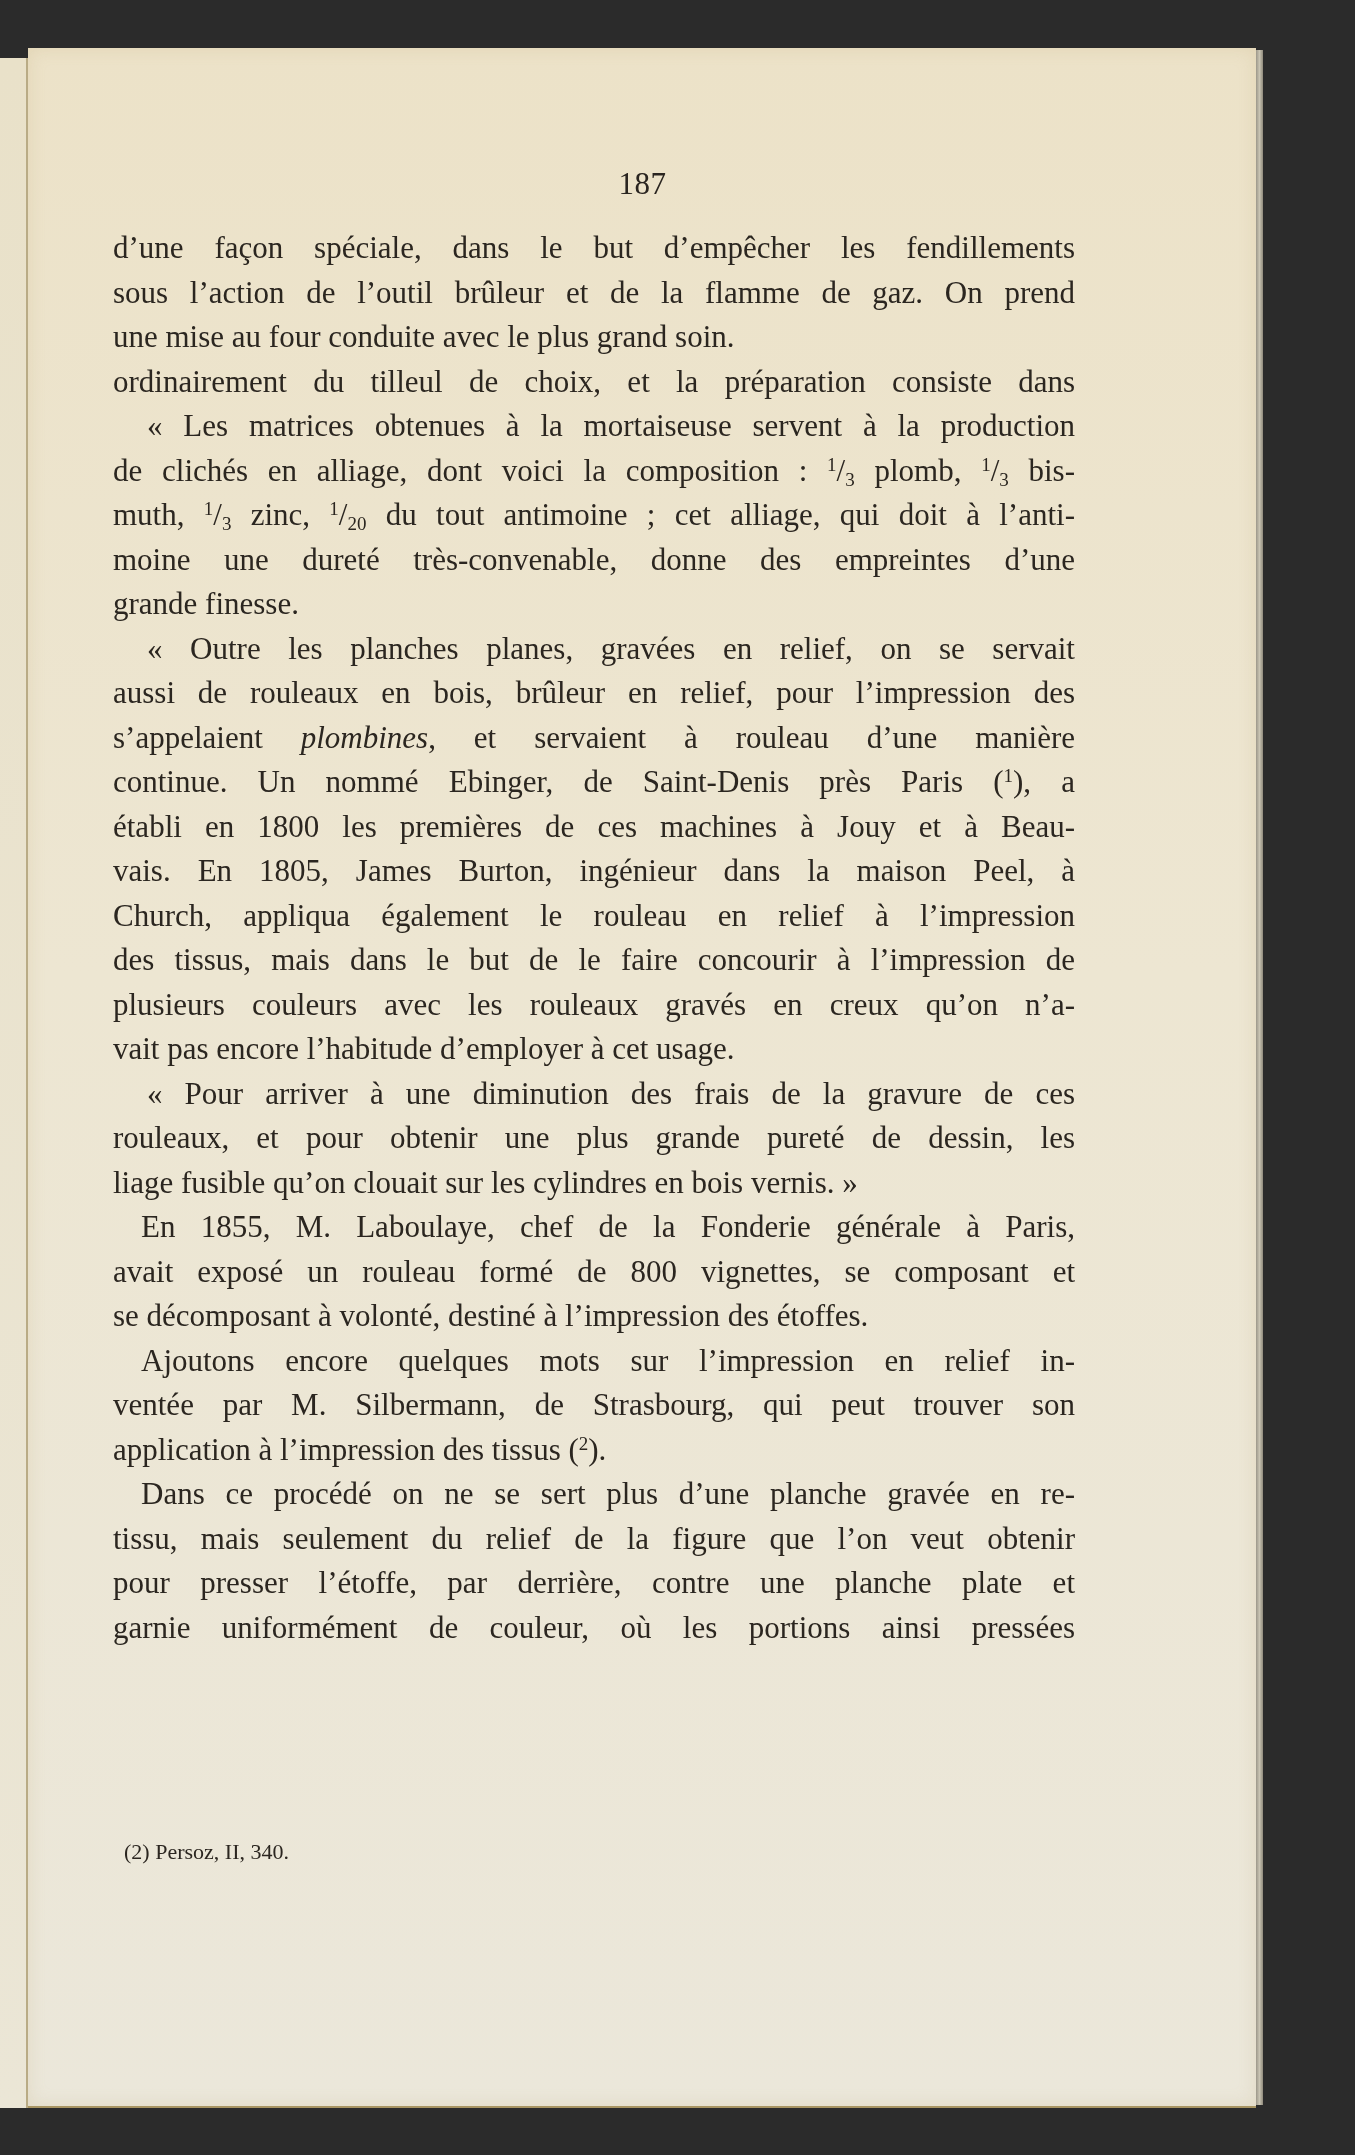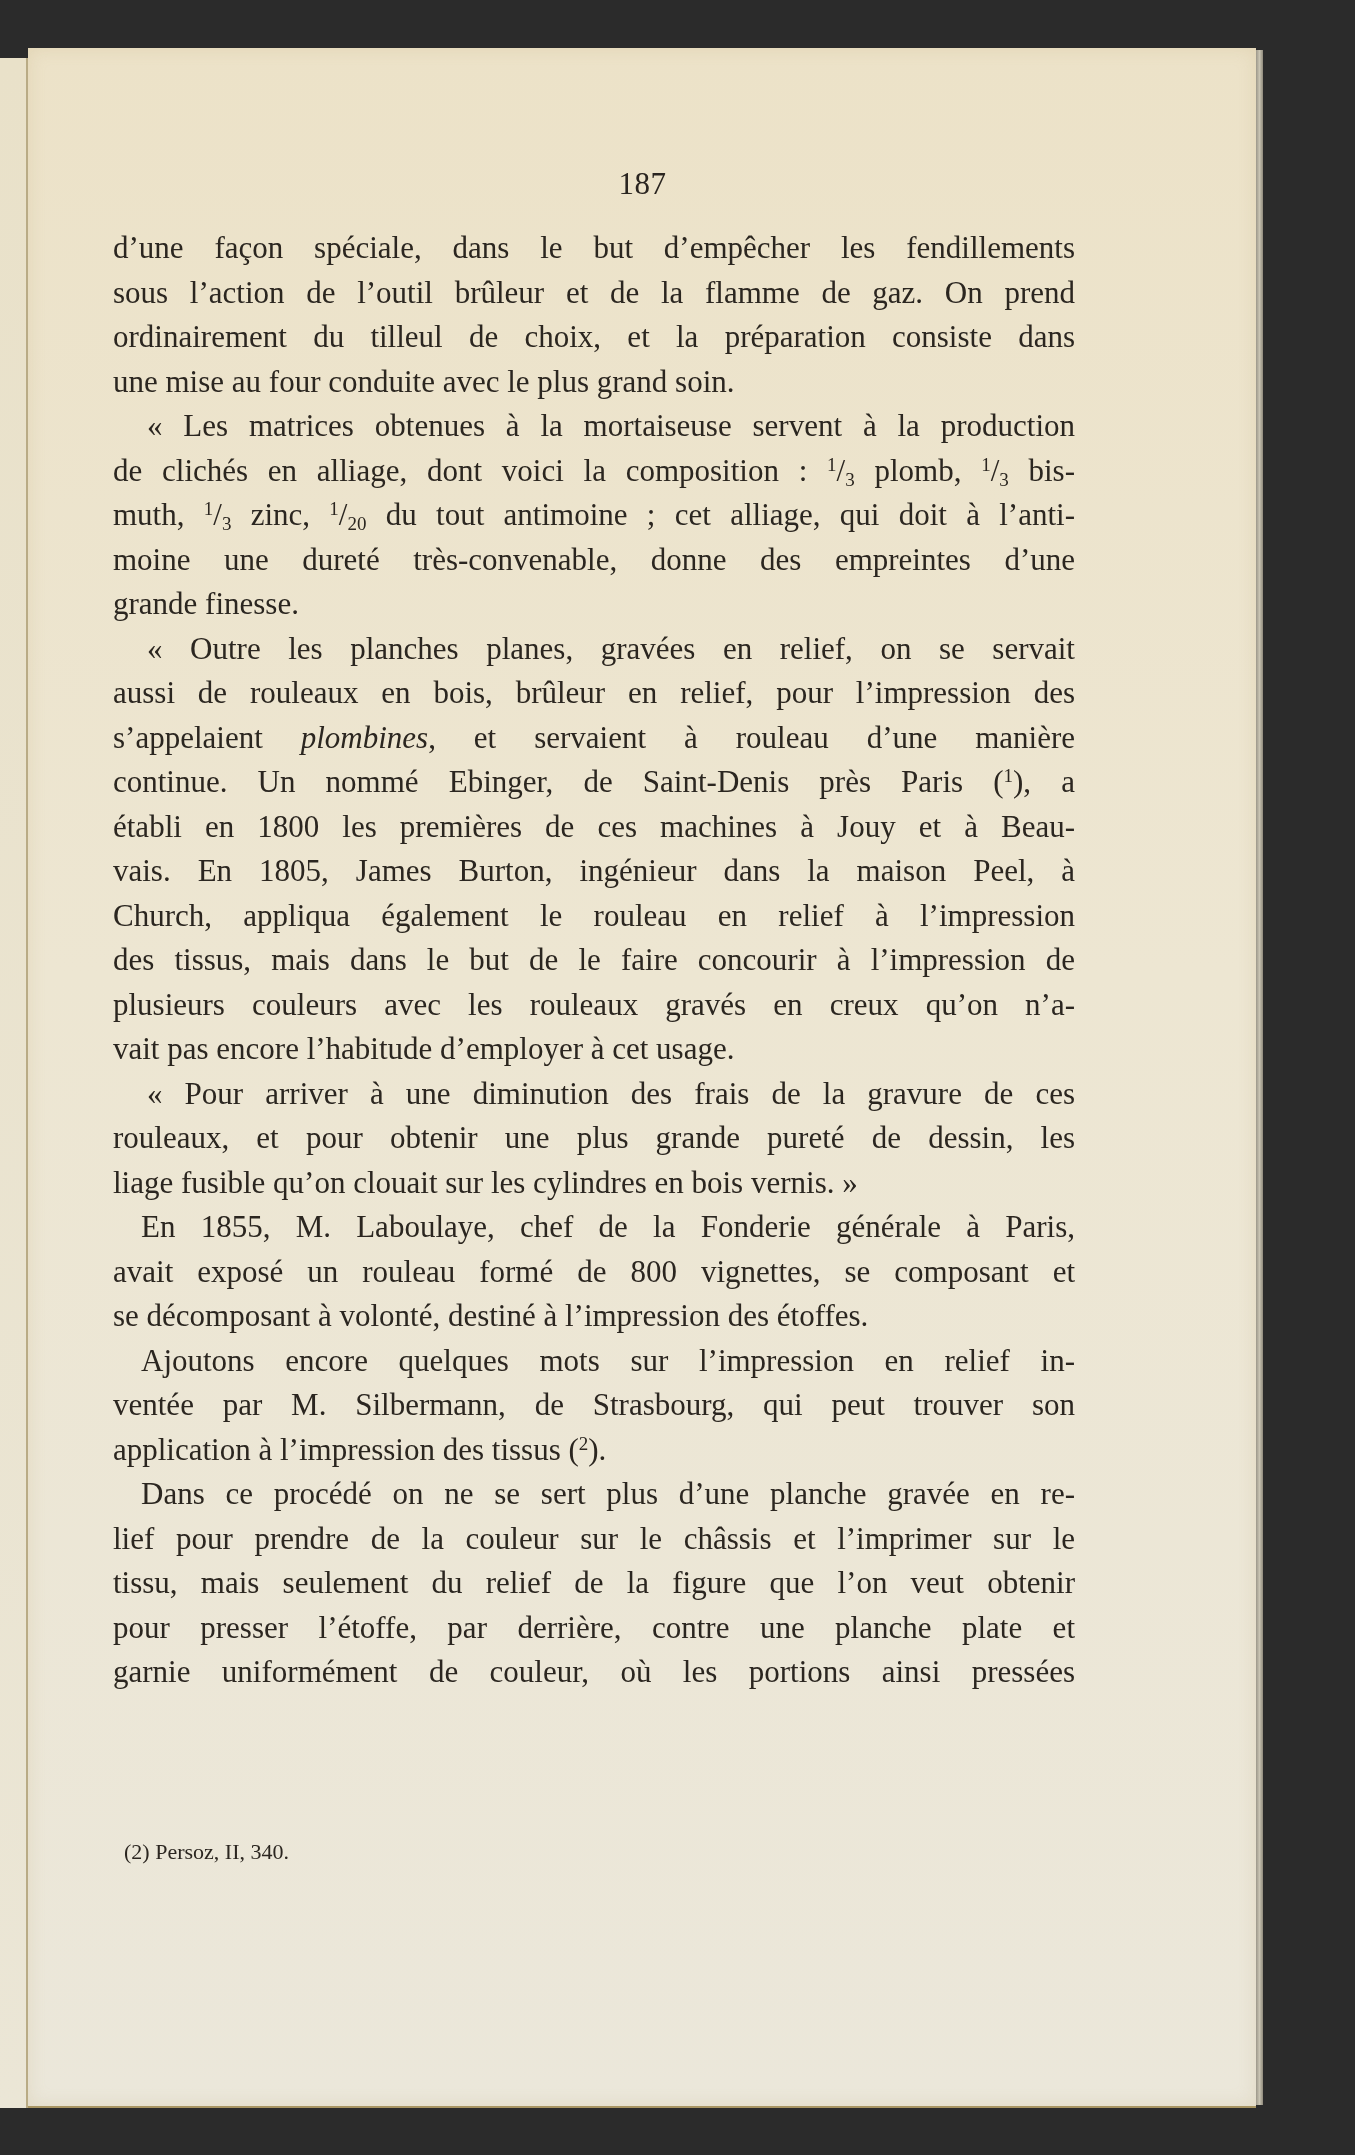--- a/index.html
+++ b/index.html
@@ -51,22 +51,22 @@
 
 <div class="left-strip"></div>
 <div class="page"></div>
 <div class="page-edge"></div>
 
 <div class="page-number">187</div>
 
 <div class="body-text" id="body-text">
     <div class="line"><span>d’une façon spéciale, dans le but d’empêcher les fendillements</span></div>
     <div class="line"><span>sous l’action de l’outil brûleur et de la flamme de gaz. On prend</span></div>
+    <div class="line end"><span>une mise au four conduite avec le plus grand soin.</span></div>
     <div class="line"><span>ordinairement du tilleul de choix, et la préparation consiste dans</span></div>
-    <div class="line end"><span>une mise au four conduite avec le plus grand soin.</span></div>
     <div class="line indent-q"><span>« Les matrices obtenues à la mortaiseuse servent à la production</span></div>
     <div class="line"><span>de clichés en alliage, dont voici la composition : </span><sup>1</sup><span>/</span><span class="sub">3</span><span> plomb, </span><sup>1</sup><span>/</span><span class="sub">3</span><span> bis-</span></div>
     <div class="line"><span>muth, </span><sup>1</sup><span>/</span><span class="sub">3</span><span> zinc, </span><sup>1</sup><span>/</span><span class="sub">20</span><span> du tout antimoine ; cet alliage, qui doit à l’anti-</span></div>
     <div class="line"><span>moine une dureté très-convenable, donne des empreintes d’une</span></div>
     <div class="line end"><span>grande finesse.</span></div>
     <div class="line indent-q"><span>« Outre les planches planes, gravées en relief, on se servait</span></div>
     <div class="line"><span>aussi de rouleaux en bois, brûleur en relief, pour l’impression des</span></div>
     <div class="line"><span>s’appelaient </span><i>plombines</i><span>, et servaient à rouleau d’une manière</span></div>
     <div class="line"><span>continue. Un nommé Ebinger, de Saint-Denis près Paris (</span><sup>1</sup><span>), a</span></div>
     <div class="line"><span>établi en 1800 les premières de ces machines à Jouy et à Beau-</span></div>
@@ -78,21 +78,20 @@
     <div class="line indent-q"><span>« Pour arriver à une diminution des frais de la gravure de ces</span></div>
     <div class="line"><span>rouleaux, et pour obtenir une plus grande pureté de dessin, les</span></div>
     <div class="line end"><span>liage fusible qu’on clouait sur les cylindres en bois vernis. »</span></div>
     <div class="line indent"><span>En 1855, M. Laboulaye, chef de la Fonderie générale à Paris,</span></div>
     <div class="line"><span>avait exposé un rouleau formé de 800 vignettes, se composant et</span></div>
     <div class="line end"><span>se décomposant à volonté, destiné à l’impression des étoffes.</span></div>
     <div class="line indent"><span>Ajoutons encore quelques mots sur l’impression en relief in-</span></div>
     <div class="line"><span>ventée par M. Silbermann, de Strasbourg, qui peut trouver son</span></div>
     <div class="line end"><span>application à l’impression des tissus (</span><sup>2</sup><span>).</span></div>
     <div class="line indent"><span>Dans ce procédé on ne se sert plus d’une planche gravée en re-</span></div>
-    <div class="line"><span>lief pour prendre de la couleur sur le châssis et l’imprimer sur le</span></div>
     <div class="line"><span>tissu, mais seulement du relief de la figure que l’on veut obtenir</span></div>
     <div class="line"><span>pour presser l’étoffe, par derrière, contre une planche plate et</span></div>
     <div class="line"><span>garnie uniformément de couleur, où les portions ainsi pressées</span></div>
   </div>
 
 <div class="footnotes">
   <div>(2) Persoz, II, 340.</div>
 </div>
 
 </body></html>

